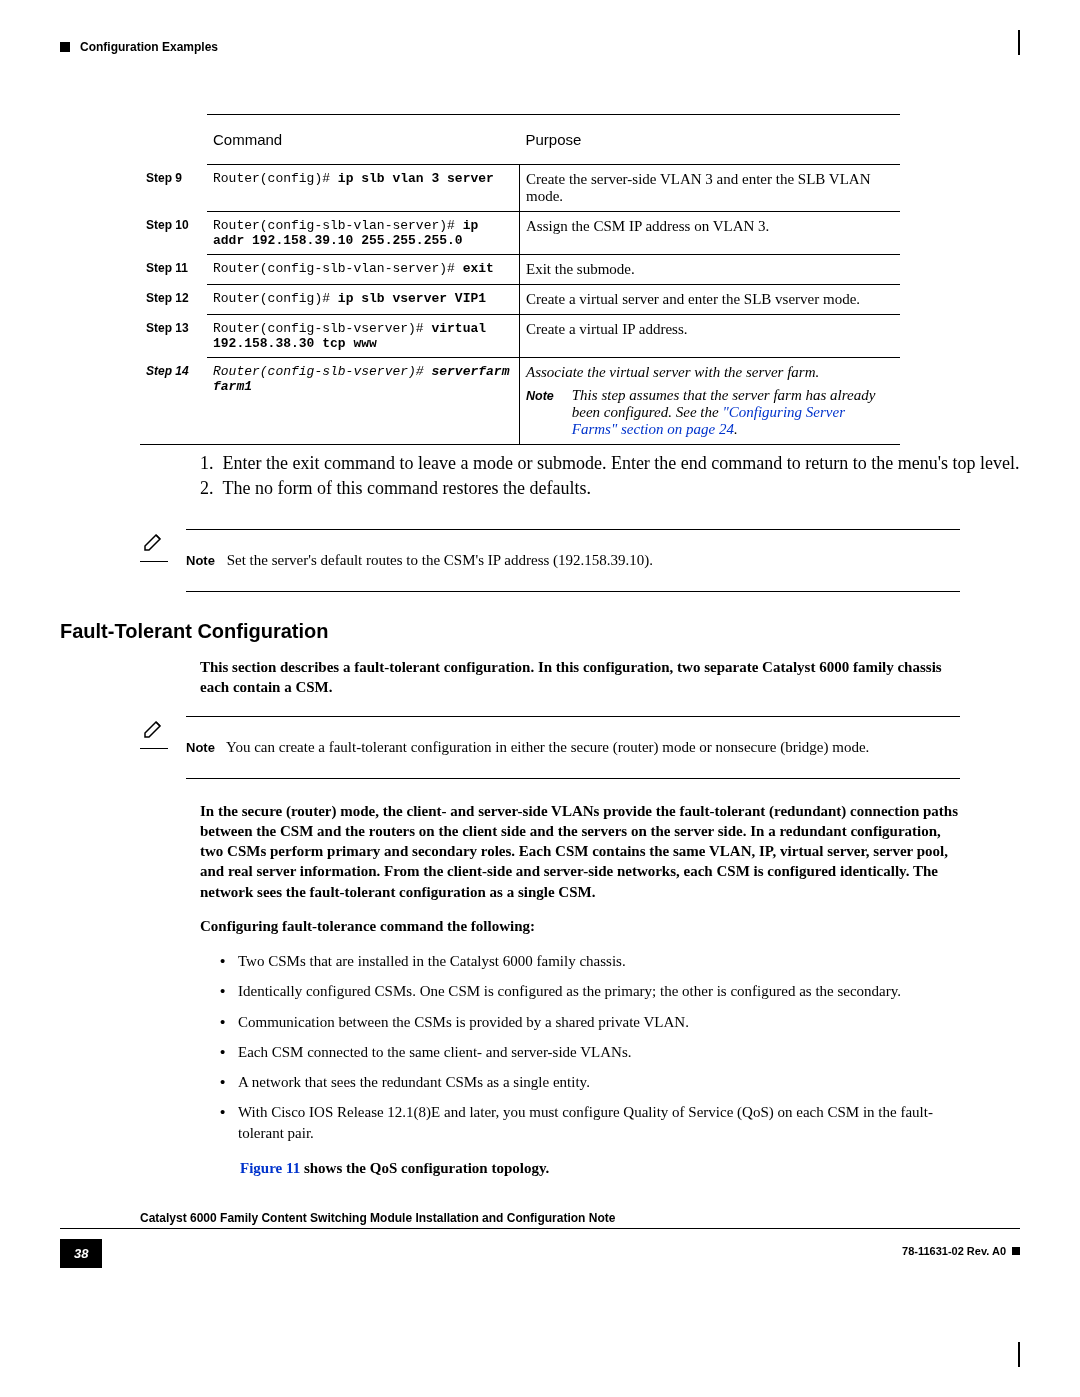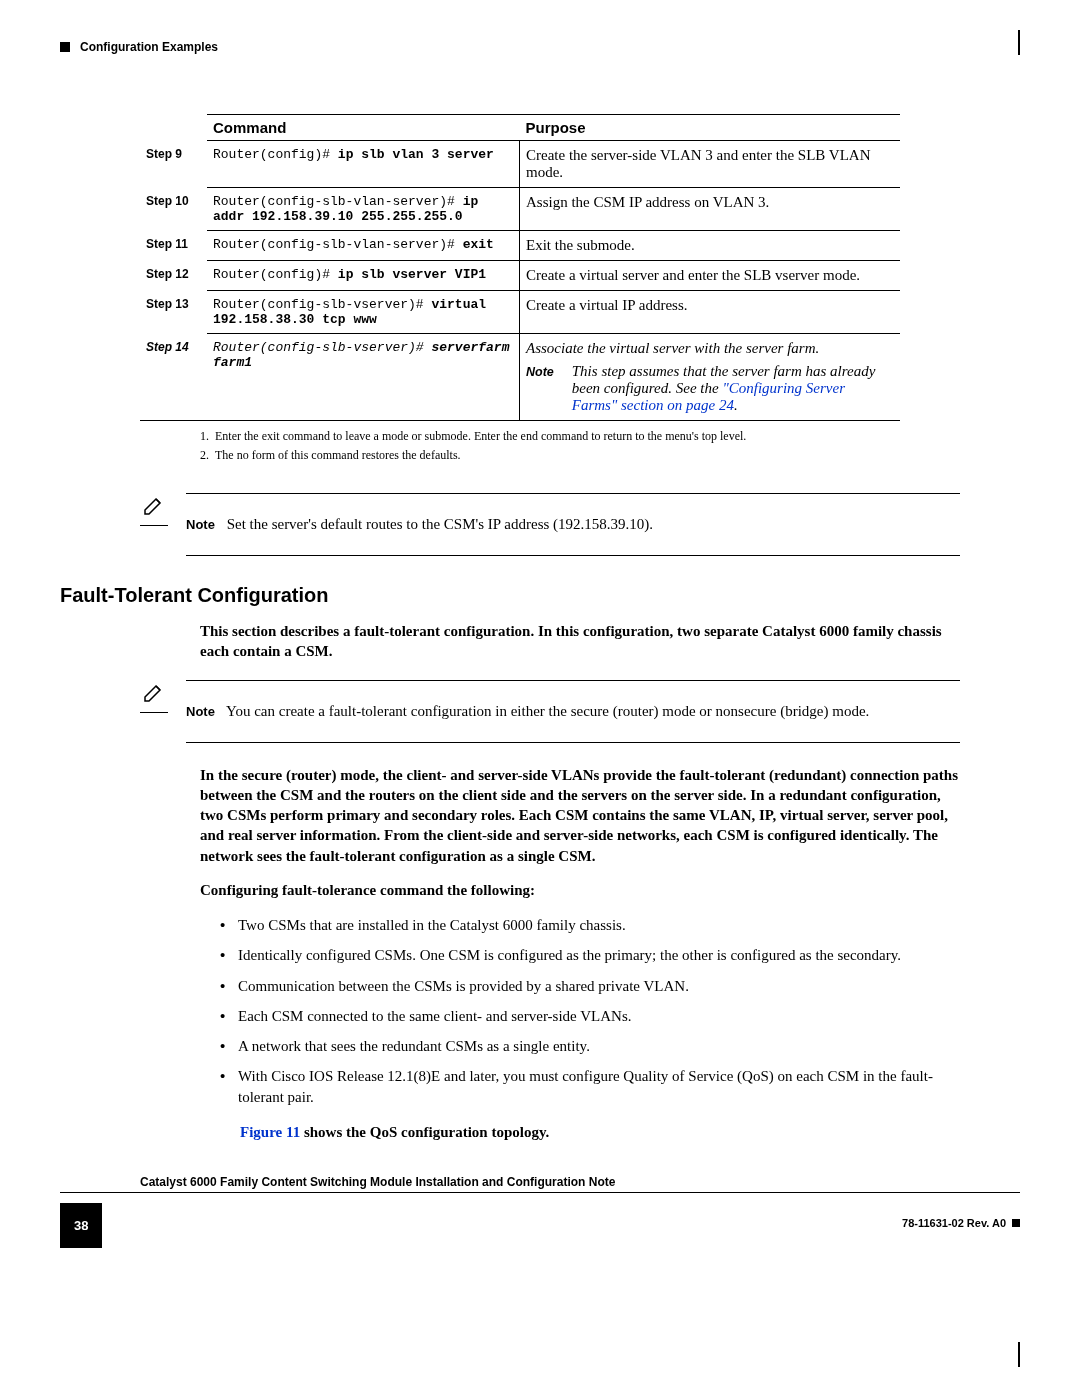--- a/index.html
+++ b/index.html
@@ -28,23 +28,23 @@
   table.cmd {
     border-collapse: collapse;
     width: 760px;
     margin-left: 80px;
     font-size: 15px;
   }
   table.cmd th {
     text-align: left;
     border-bottom: 1.5px solid #000;
     border-top: 1.5px solid #000;
-    padding: 4px 6px;
-    font-family: Arial, Helvetica, sans-serif;
-    font-weight: bold;
+    padding: 16px 6px;
+    font-family: Arial, Helvetica, sans-serif;
+    font-weight: normal;
   }
   table.cmd td {
     border-bottom: 1px solid #000;
     vertical-align: top;
     padding: 6px 6px;
   }
   table.cmd td.step {
     font-family: Arial, Helvetica, sans-serif;
     font-size: 12px;
     font-weight: bold;
@@ -55,21 +55,21 @@
     font-family: "Courier New", monospace;
     font-size: 13px;
     border-right: 1px solid #000;
     width: 300px;
   }
   table.cmd td.cmdcol b { font-family: "Courier New", monospace; font-weight: bold; }
   table.cmd tr:last-child td { border-bottom: 1.5px solid #000; font-style: italic; }
   .link { color: #0033cc; }
   .footnotes {
     margin-left: 140px;
-    font-size: 12px;
+    font-size: 18px;
     margin-top: 8px;
     margin-bottom: 30px;
   }
   .footnotes .fn { margin-bottom: 4px; }
   .note-block {
     display: flex;
     margin-left: 80px;
     margin-right: 60px;
     margin-top: 18px;
     margin-bottom: 22px;
@@ -116,24 +116,25 @@
     display: flex;
     align-items: center;
     font-family: Arial, Helvetica, sans-serif;
     font-size: 11px;
     font-weight: bold;
     position: relative;
   }
   .footer .pagenum-box {
     background: #000;
     color: #fff;
-    padding: 15px 14px;
+    padding: 7px 14px;
     font-size: 13px;
     margin-right: 10px;
     margin-top: 6px;
+    font-style: italic;
   }
   .footer-title { position: absolute; left: 80px; top: -18px; font-size: 12px; }
   .footer .doc-id { margin-left: auto; }
   .footer .blk { width: 8px; height: 8px; background:#000; margin-left: 6px; }
 </style>
 </head>
 <body>
 
 <div class="crop-mark-tr"></div>
 

